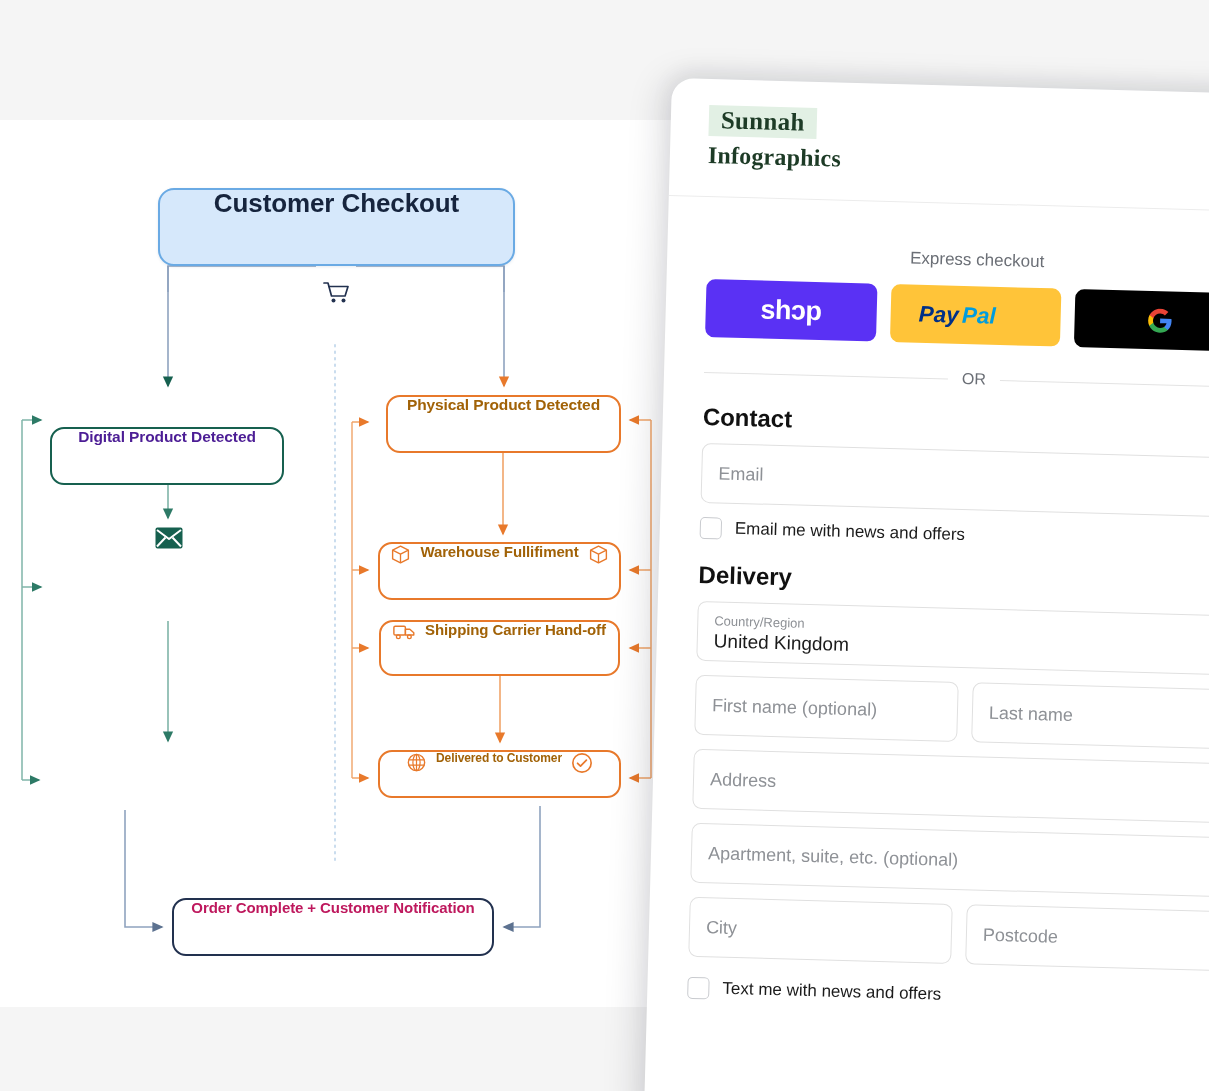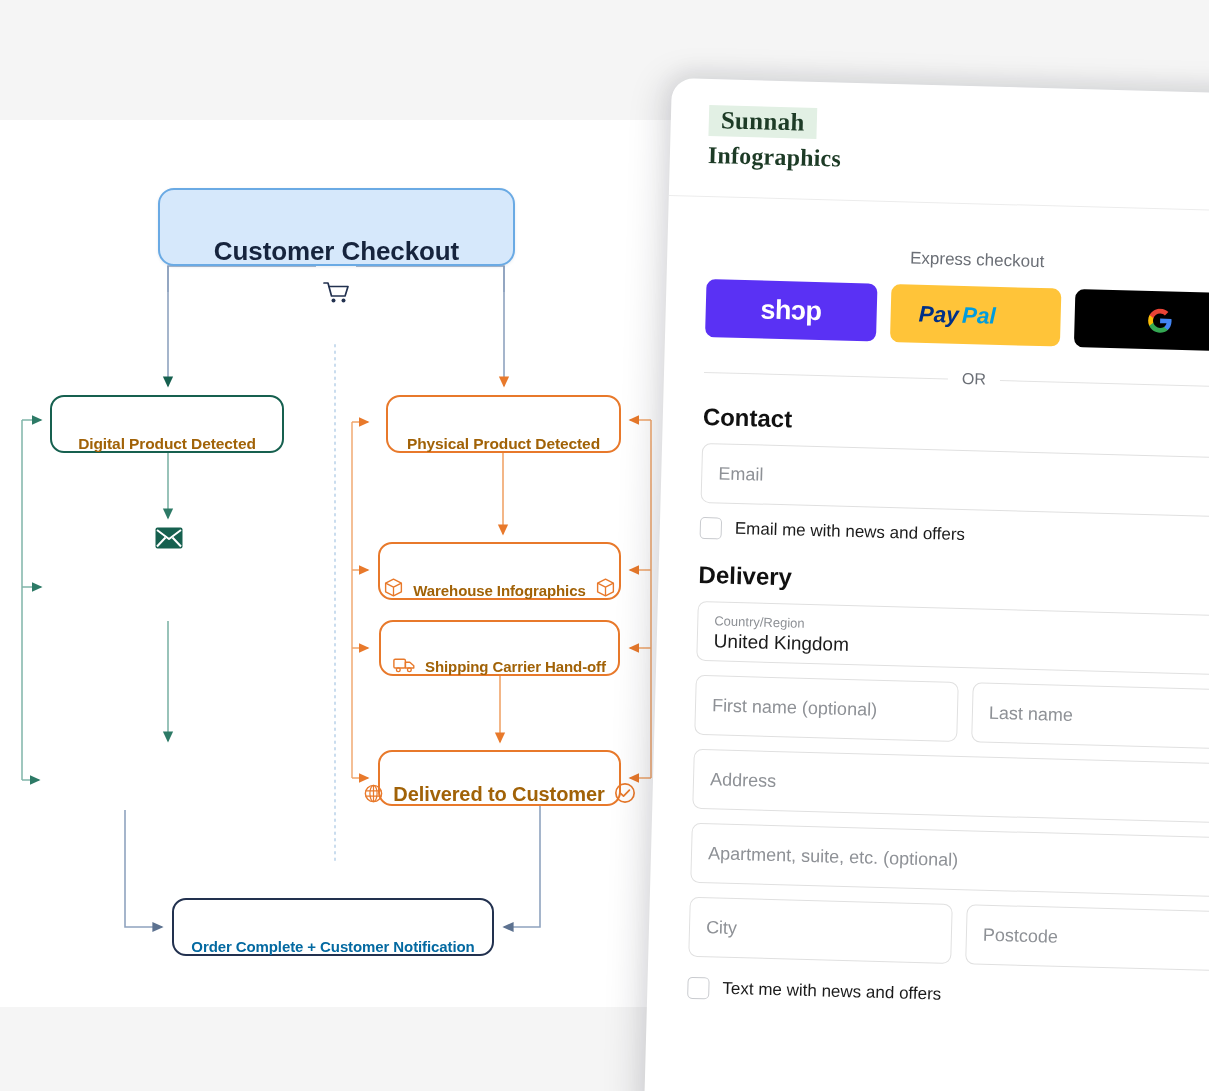--- a/index.html
+++ b/index.html
@@ -14,51 +14,51 @@
   
   .band-top    { position:absolute; left:0; top:0;     width:1209px; height:120px;  background:#f5f5f5; }
   .band-bottom { position:absolute; left:0; top:1007px;width:1209px; height:84px;   background:#f5f5f5; }
   .band-mid    { position:absolute; left:0; top:120px; width:1209px; height:887px;  background:#ffffff; }
 
   
   #flow { position:absolute; left:0; top:120px; width:700px; height:890px; }
 
   .node {
     position:absolute;
-    display:flex; align-items:flex-end; justify-content:center;
+    display:flex; align-items:flex-start; justify-content:center;
     gap:9px;
     border-radius:14px;
     background:#ffffff;
     font-weight:700;
     color:#231f20;
     letter-spacing:-0.1px;
     white-space:nowrap;
   }
   .node .lbl { line-height:1; }
 
   .node-root {
     left:158px; top:68px; width:357px; height:78px;
     background:#d6e8fb;
     border:2.5px solid #6aaae4;
     border-radius:16px;
     box-shadow:0 1px 3px rgba(60,90,130,.12);
     font-size:26px; color:#16243d;
   }
-  .node-green  { border:2.5px solid #16604f; color:#a16207; }
+  .node-green  { border:2.5px solid #16604f; color:#4c1d95;margin-top:32px; }
   .node-orange { border:2.5px solid #e8792b; color:#a16207; }
-  .node-navy   { border:2.5px solid #22314f; color:#0369a1; }
+  .node-navy   { border:2.5px solid #22314f; color:#be185d; }
 
   .n-digital   { left:50px;  top:275px; width:234px; height:58px; font-size:15.5px; }
   .n-email     { left:50px;  top:441px; width:240px; height:60px; font-size:16px; }
   .n-download  { left:48px;  top:630px; width:245px; height:60px; font-size:16px; }
 
   .n-physical  { left:386px; top:275px; width:235px; height:58px; font-size:15.5px; }
   .n-warehouse { left:378px; top:422px; width:243px; height:58px; font-size:15px; }
   .n-shipping  { left:379px; top:500px; width:241px; height:56px; font-size:15px; }
-  .n-delivered { left:378px; top:630px; width:243px; height:56px; font-size:20px; }
+  .n-delivered { left:378px; top:630px; width:243px; height:48px; font-size:12px; }
 
   .n-final     { left:172px; top:778px; width:322px; height:58px; font-size:15px; }
 
   
   #wires { position:absolute; left:0; top:0; width:700px; height:890px; overflow:visible; }
 
   
   .cart-badge { position:absolute; left:321px; top:158px; width:30px; height:28px; }
 
   
@@ -236,21 +236,21 @@
       <span class="lbl">Physical Product Detected</span>
     </div>
 
     <div class="node node-orange n-warehouse">
       <span>
         <svg viewBox="0 0 24 24" width="21" height="21">
           <path d="M12,2.4 L21,7 L21,17 L12,21.6 L3,17 L3,7 Z" stroke="#e8792b" stroke-width="1.6" fill="none" stroke-linejoin="round"></path>
           <path d="M3,7 L12,11.6 L21,7 M12,11.6 L12,21.6" stroke="#e8792b" stroke-width="1.5" fill="none" stroke-linejoin="round"></path>
         </svg>
       </span>
-      <span class="lbl">Warehouse Infographics</span>
+      <span class="lbl">Warehouse Fullifiment</span>
       <span>
         <svg viewBox="0 0 24 24" width="21" height="21">
           <path d="M12,2.4 L21,7 L21,17 L12,21.6 L3,17 L3,7 Z" stroke="#e8792b" stroke-width="1.6" fill="none" stroke-linejoin="round"></path>
           <path d="M3,7 L12,11.6 L21,7 M12,11.6 L12,21.6" stroke="#e8792b" stroke-width="1.5" fill="none" stroke-linejoin="round"></path>
         </svg>
       </span>
     </div>
 
     <div class="node node-orange n-shipping">
       <span>

